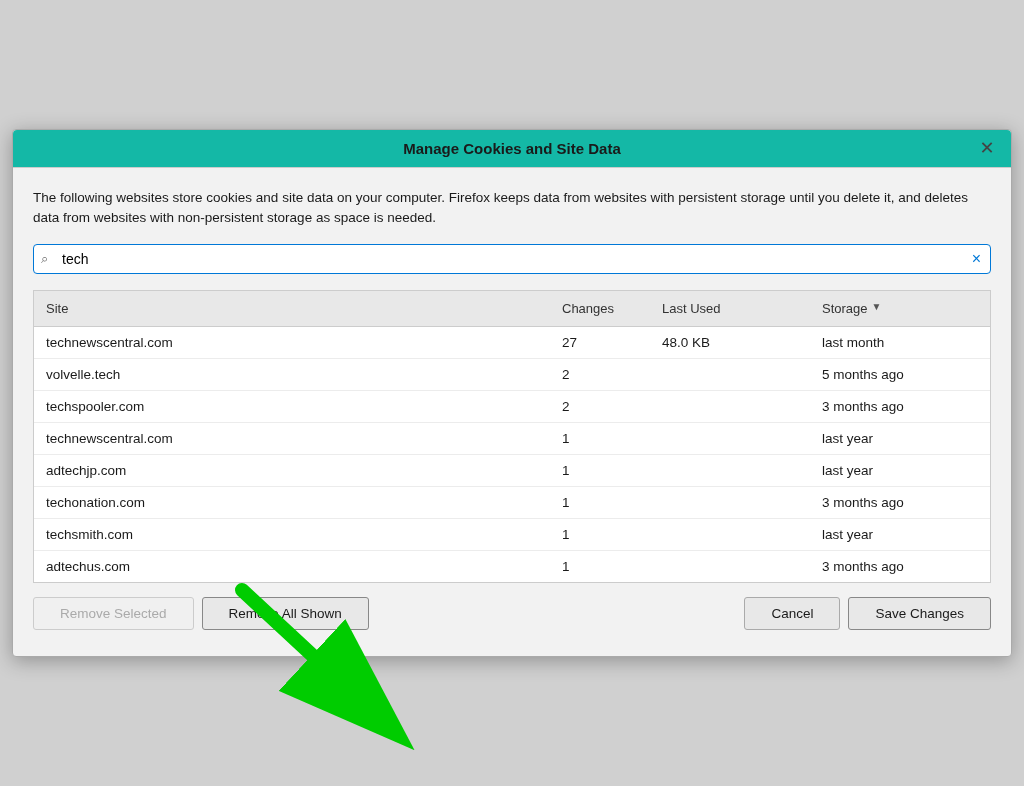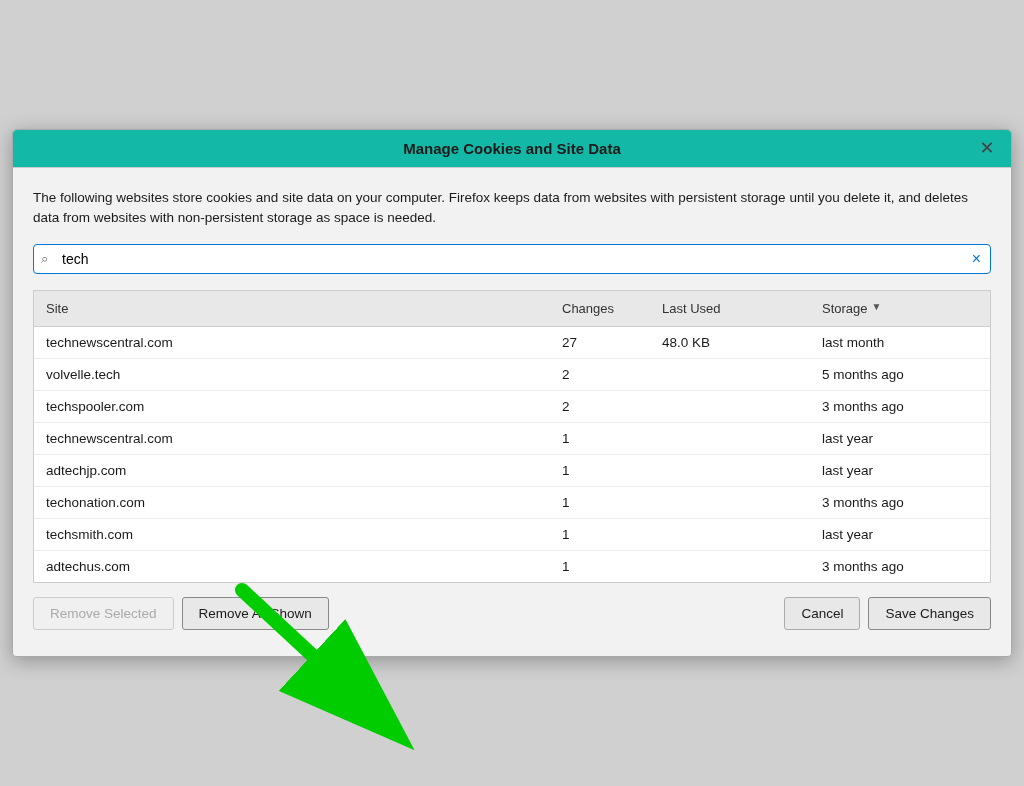--- a/index.html
+++ b/index.html
@@ -179,21 +179,21 @@
       align-items: center;
     }
 
     .right-actions {
       display: flex;
       gap: 8px;
       align-items: center;
     }
 
     .btn {
-      padding: 8px 16px;
+      padding: 8px 26px;
       font-size: 13.5px;
       border-radius: 3px;
       cursor: pointer;
       border: 1px solid #aaa;
       background: #e8e8e8;
       color: #1a1a1a;
       font-family: inherit;
     }
 
     .btn-primary {

